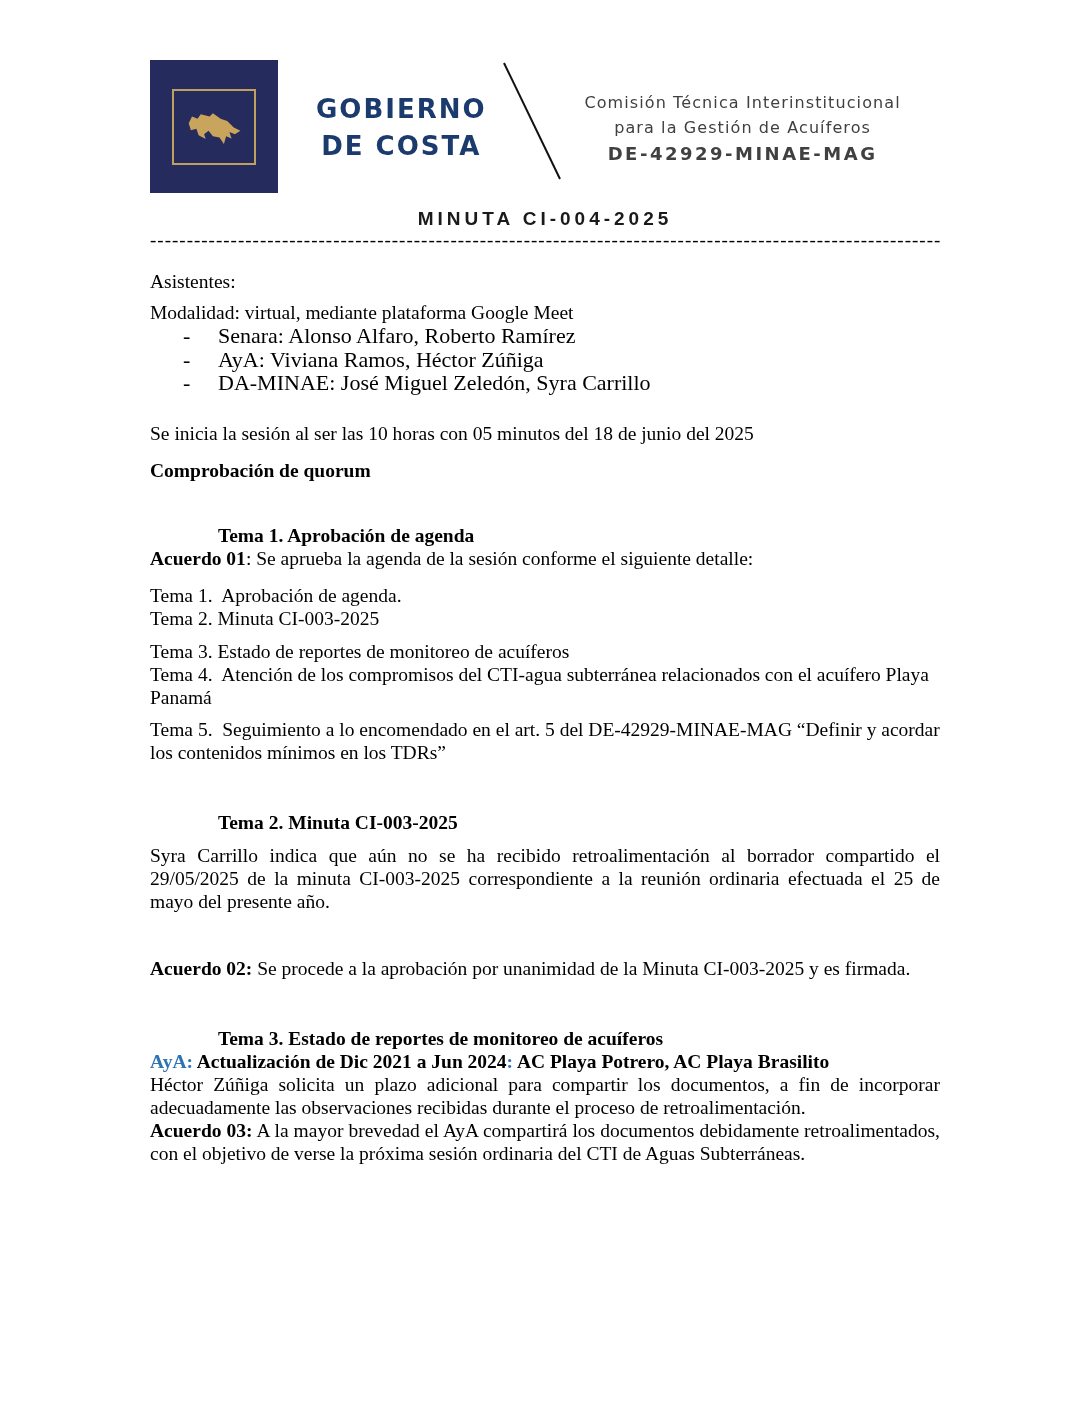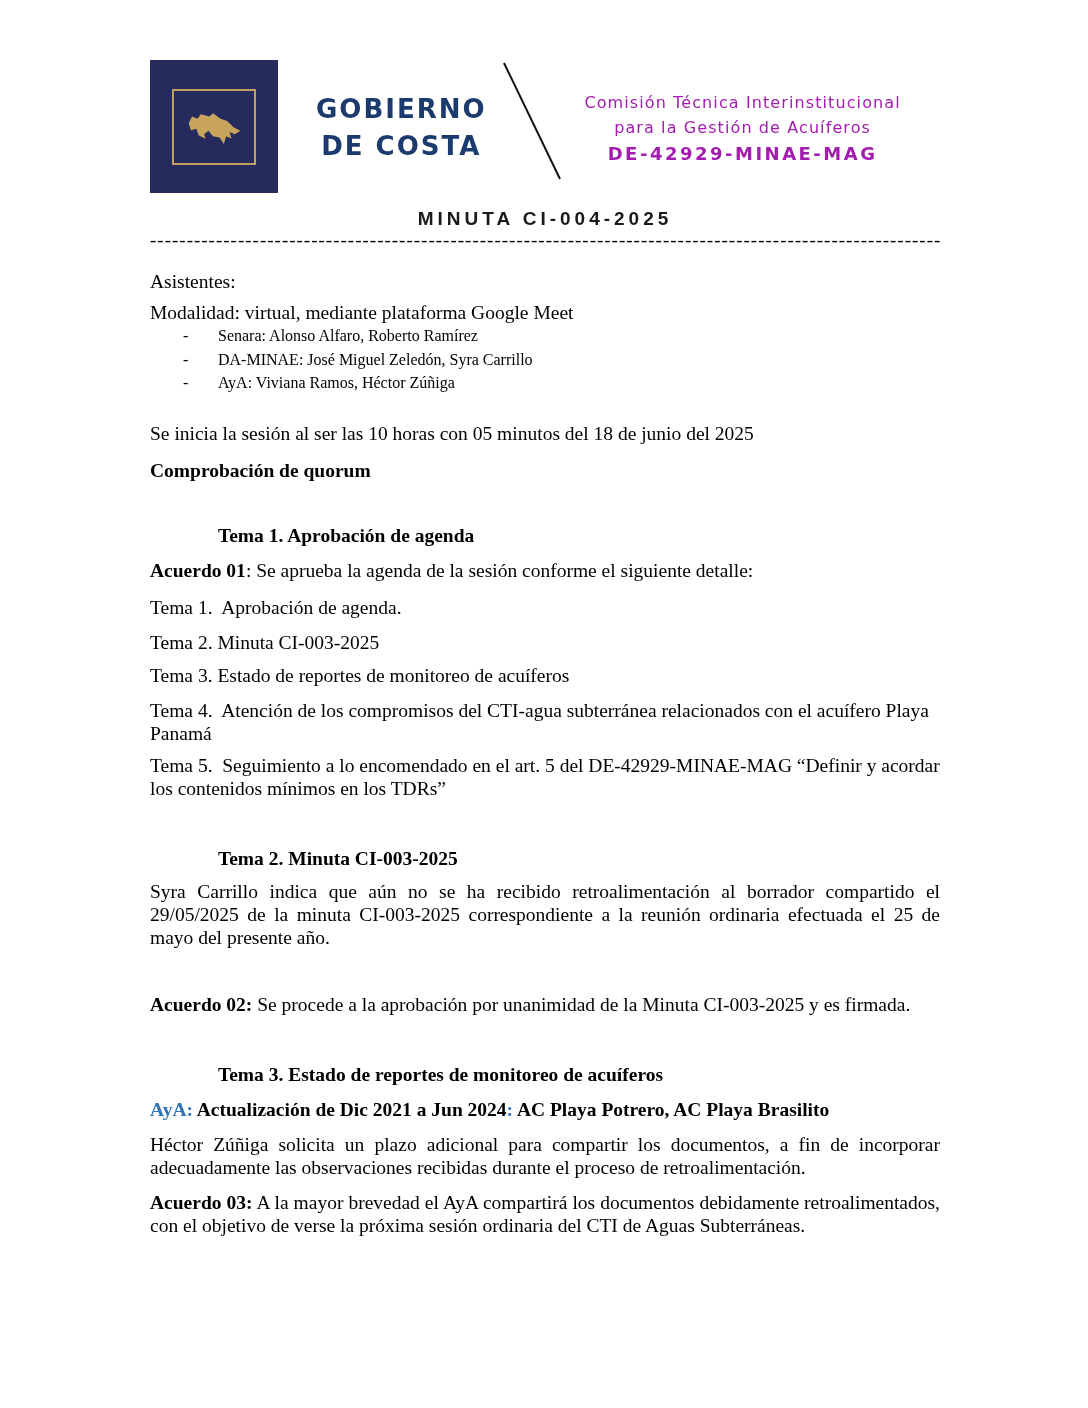--- a/index.html
+++ b/index.html
@@ -28,47 +28,47 @@
   }
   .brand{
     margin-left:38px;align-self:center;text-align:center;
     font-family:"DejaVu Sans",sans-serif;font-weight:bold;
     color:#1B3A6D;font-size:26px;letter-spacing:2px;line-height:37px;
     white-space:nowrap;
   }
   .diag{margin-left:14px;flex:0 0 auto;}
   .org{
     align-self:center;margin-left:2px;text-align:center;
-    font-family:"DejaVu Sans",sans-serif;color:#a21caf;
+    font-family:"DejaVu Sans",sans-serif;color:#404040;
     width:356px;
   }
   .org-line{font-size:16px;letter-spacing:1.1px;line-height:25px;white-space:nowrap;}
   .org-line-bold{font-size:18px;font-weight:bold;letter-spacing:2.5px;line-height:27px;white-space:nowrap;}
   
   .doc-title{
     margin-top:12px;text-align:center;
     font-family:Liberation Sans, sans-serif;font-size:19px;font-weight:bold;
     letter-spacing:4px;color:#1a1a1a;
   }
   .dashes{
     margin-top:2px;height:16px;line-height:16px;
     font-size:19px;letter-spacing:1px;
     white-space:nowrap;overflow:hidden;color:#000;
   }
   
   .para{font-size:19.5px;line-height:23px;margin:0;}
-  .mt-sm{margin-top:12px;}
+  .mt-sm{}
   .mt-md{margin-top:27px;}
   .mt-lg{margin-top:42px;}
   .mt-xl{margin-top:47px;}
   .bold{font-weight:bold;}
   .justify{text-align:justify;}
   .tema-heading{font-weight:bold;margin-left:68px;}
   .agenda-item{white-space:pre-wrap;}
-  .att-item{font-size:16px;line-height:23.5px;}
+  .att-item{font-size:22px;line-height:23.5px;}
   .att-dash{display:inline-block;margin-left:33px;width:35px;}
   .blue{color:#2E74B5;}
 </style>
 </head>
 <body>
 
 <div class="page">
 
   <div class="header">
     <div class="logo">
@@ -100,24 +100,24 @@
 
   <p class="para" style="margin-top:22px;">Asistentes:</p>
 
   <p class="para" style="margin-top:8px;">Modalidad: virtual, mediante plataforma Google Meet</p>
 
   <div>
     <div class="att-item">
       <span class="att-dash">-</span><span>Senara: Alonso Alfaro, Roberto Ramírez</span>
     </div>
     <div class="att-item">
-      <span class="att-dash">-</span><span>DA-MINAE: José Miguel Zeledón, Syra Carrillo</span>
+      <span class="att-dash">-</span><span>AyA: Viviana Ramos, Héctor Zúñiga</span>
     </div>
     <div class="att-item">
-      <span class="att-dash">-</span><span>AyA: Viviana Ramos, Héctor Zúñiga</span>
+      <span class="att-dash">-</span><span>DA-MINAE: José Miguel Zeledón, Syra Carrillo</span>
     </div>
   </div>
 
   <p class="para mt-md">Se inicia la sesión al ser las 10 horas con 05 minutos del 18 de junio del 2025</p>
 
   <p class="para bold" style="margin-top:14px;">Comprobación de quorum</p>
 
   <p class="para tema-heading mt-lg">Tema 1. Aprobación de agenda</p>
 
   <p class="para mt-sm"><span class="bold">Acuerdo 01</span><span>: Se aprueba la agenda de la sesión conforme el siguiente detalle:</span></p>

